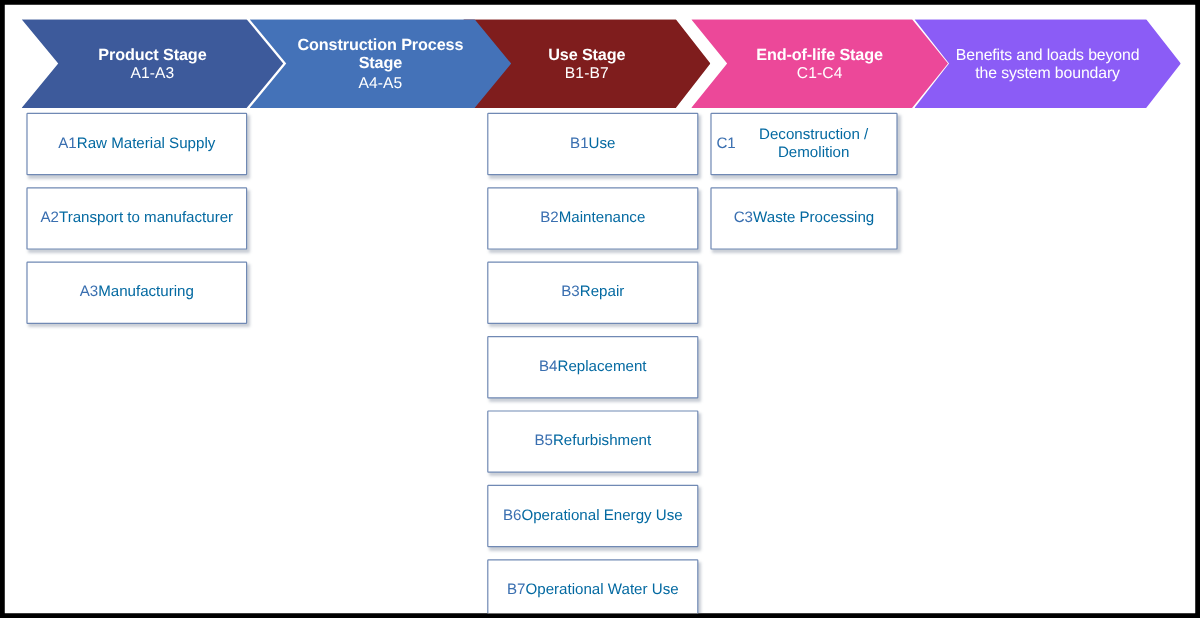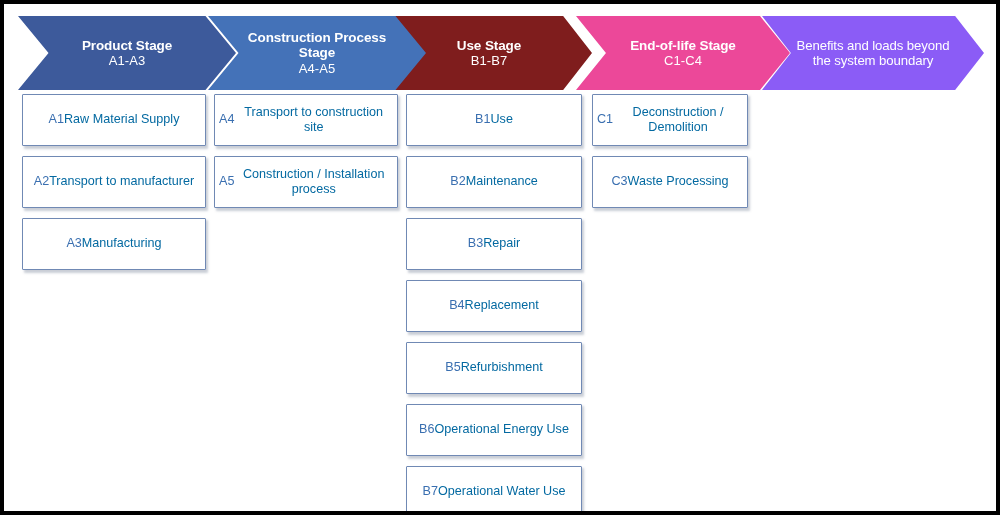--- a/index.html
+++ b/index.html
@@ -163,30 +163,20 @@
           </div>
           <div class="cell h1">
             <div class="code">A2</div>
             <div class="desc">Transport to manufacturer</div>
           </div>
           <div class="cell h1">
             <div class="code">A3</div>
             <div class="desc">Manufacturing</div>
           </div>
         </div>
-        <div class="column" style="left: 196px; width: 184px;">
-          <div class="cell h1">
-            <div class="code">A4</div>
-            <div class="desc">Transport to construction site</div>
-          </div>
-          <div class="cell h1">
-            <div class="code">A5</div>
-            <div class="desc">Construction / Installation process</div>
-          </div>
-        </div>
         <div class="column" style="left: 388px; width: 176px;">
           <div class="cell h1">
             <div class="code">B1</div>
             <div class="desc">Use</div>
           </div>
           <div class="cell h1">
             <div class="code">B2</div>
             <div class="desc">Maintenance</div>
           </div>
           <div class="cell h1">

